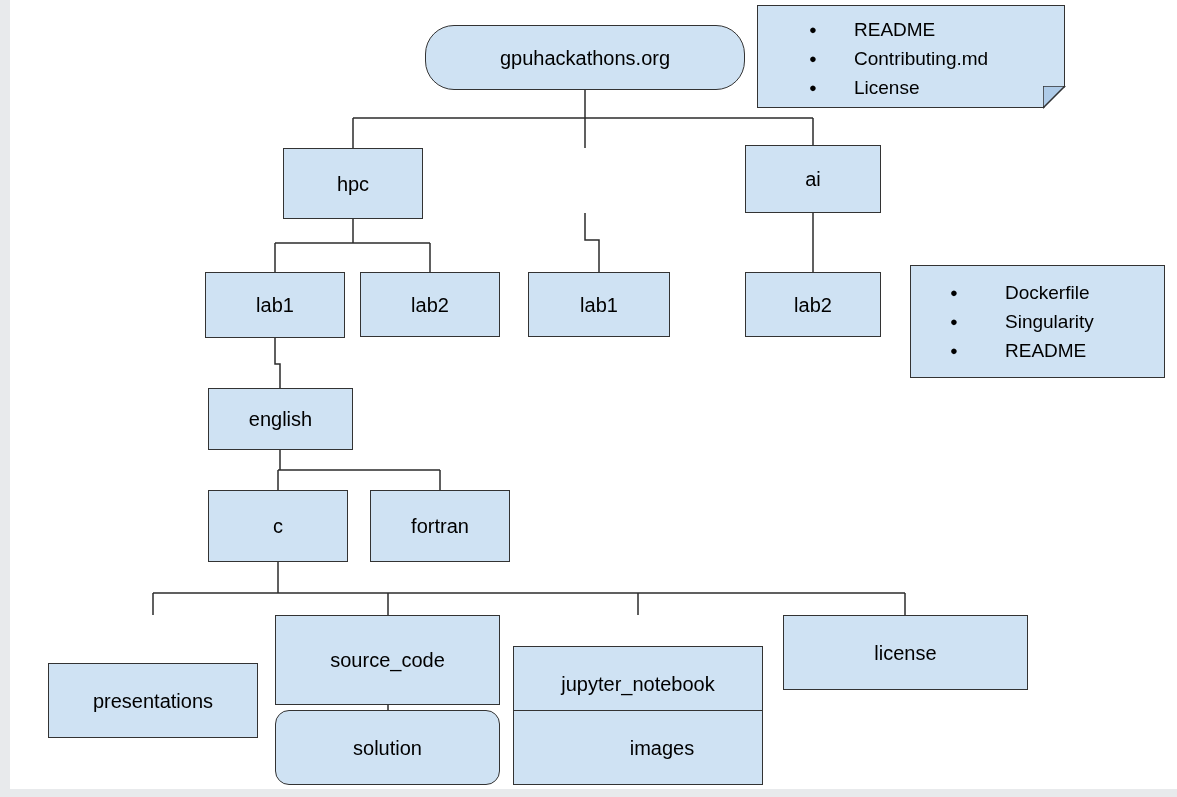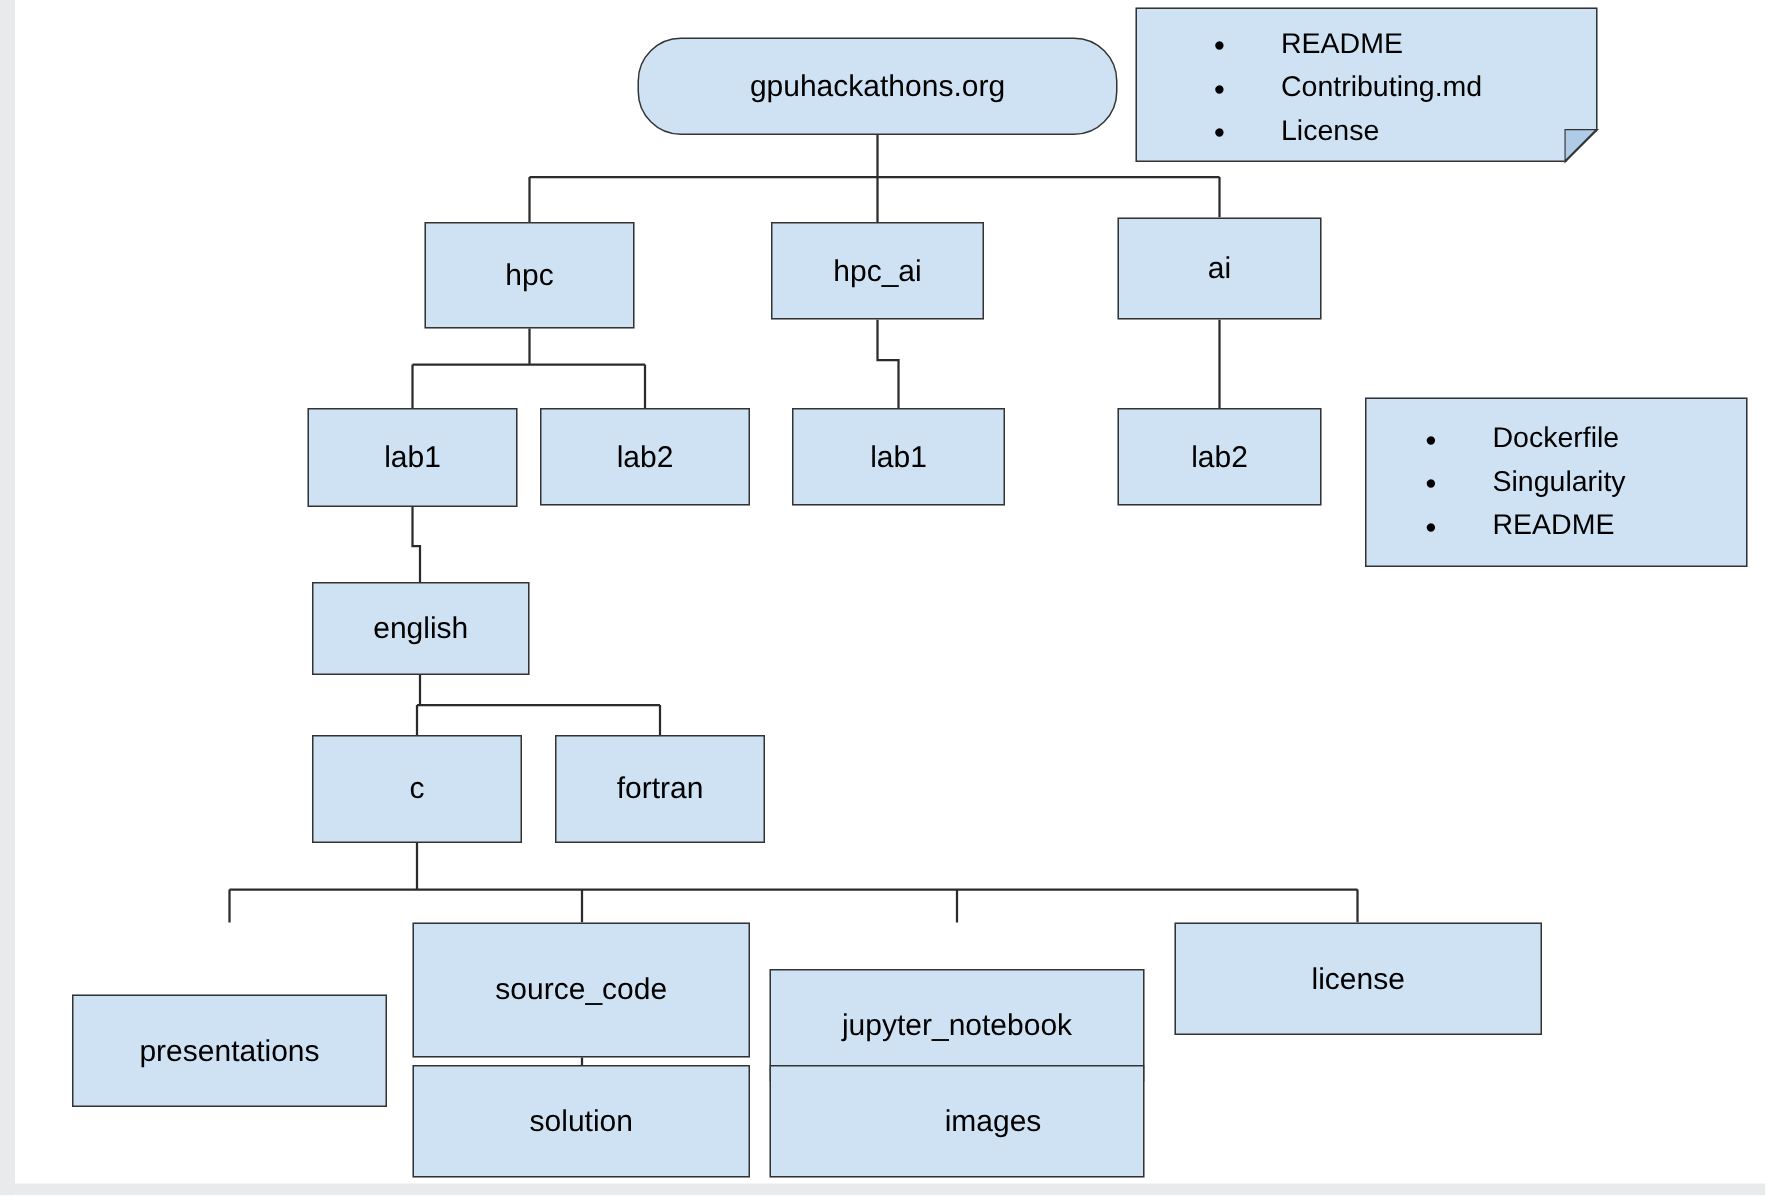--- a/index.html
+++ b/index.html
@@ -23,21 +23,21 @@
     font-size:19px;
   }
   .note ul{list-style:none;margin:0;padding:0;}
   .note li{display:flex;align-items:center;height:29px;}
   .note .bullet{display:inline-block;text-align:center;font-size:13px;}
   .note-1{padding:9px 0 0 0;}
   .note-1 .bullet{width:30px;margin-left:40px;}
   .note-1 .note-text{margin-left:26px;}
   .note-2{padding:12px 0 0 0;}
   .note-2 .bullet{width:30px;margin-left:28px;}
-  .note-2 .note-text{margin-left:26px;text-align:center;}
+  .note-2 .note-text{margin-left:36px;text-align:center;}
   .fold{position:absolute;right:-1.5px;bottom:-1.5px;}
   .page-edge{position:absolute;background:#e8eaec;}
   .page-edge.left{left:0;top:0;width:10px;height:797px;}
   .page-edge.bottom{left:0;bottom:0;width:1177px;height:8px;}
 </style>
 </head>
 <body>
 
 <div class="canvas">
 
@@ -70,39 +70,38 @@
     <polyline class="edge" points="388,593 388,615" stroke="#2b2b2b"></polyline>
     <polyline class="edge" points="638,593 638,615" stroke="#2b2b2b"></polyline>
     <polyline class="edge" points="905,593 905,615" stroke="#2b2b2b"></polyline>
 
     <polyline class="edge" points="388,690 388,710" stroke="#2b2b2b"></polyline>
     <polyline class="edge" points="638,690 638,710" stroke="#2b2b2b"></polyline>
   </svg>
 
   <div class="node" style="left:425px;top:25px;width:320px;height:65px;border-radius:29px;">gpuhackathons.org</div>
   <div class="node" style="left:283px;top:148px;width:140px;height:71px;">hpc</div>
-  <div class="node" style="left:514px;top:148px;width:142px;height:65px;">hpc_ai</div>
   <div class="node" style="left:745px;top:145px;width:136px;height:68px;">ai</div>
 
   <div class="node" style="left:205px;top:272px;width:140px;height:66px;">lab1</div>
   <div class="node" style="left:360px;top:272px;width:140px;height:65px;">lab2</div>
   <div class="node" style="left:528px;top:272px;width:142px;height:65px;">lab1</div>
   <div class="node" style="left:745px;top:272px;width:136px;height:65px;">lab2</div>
 
   <div class="node" style="left:208px;top:388px;width:145px;height:62px;">english</div>
 
   <div class="node" style="left:208px;top:490px;width:140px;height:72px;">c</div>
   <div class="node" style="left:370px;top:490px;width:140px;height:72px;">fortran</div>
 
   <div class="node" style="left:48px;top:615px;width:210px;height:75px;margin-top:48px;">presentations</div>
   <div class="node" style="left:275px;top:615px;width:225px;height:90px;">source_code</div>
   <div class="node" style="left:513px;top:646px;width:250px;height:75px;">jupyter_notebook</div>
   <div class="node" style="left:783px;top:615px;width:245px;height:75px;">license</div>
 
-  <div class="node" style="left:275px;top:710px;width:225px;height:75px;">solution</div>
+  <div class="node" style="left:275px;top:710px;width:225px;height:75px;border-radius:14px;">solution</div>
   <div class="node" style="left:513px;top:710px;width:250px;height:75px;padding-left:48px;">images</div>
 
   <div class="note note-1" style="left:757px;top:5px;width:308px;height:103px;">
     <ul>
       <li>
           <span class="bullet">●</span>
           <span class="note-text">README</span>
         </li>
       <li>
           <span class="bullet">●</span>

